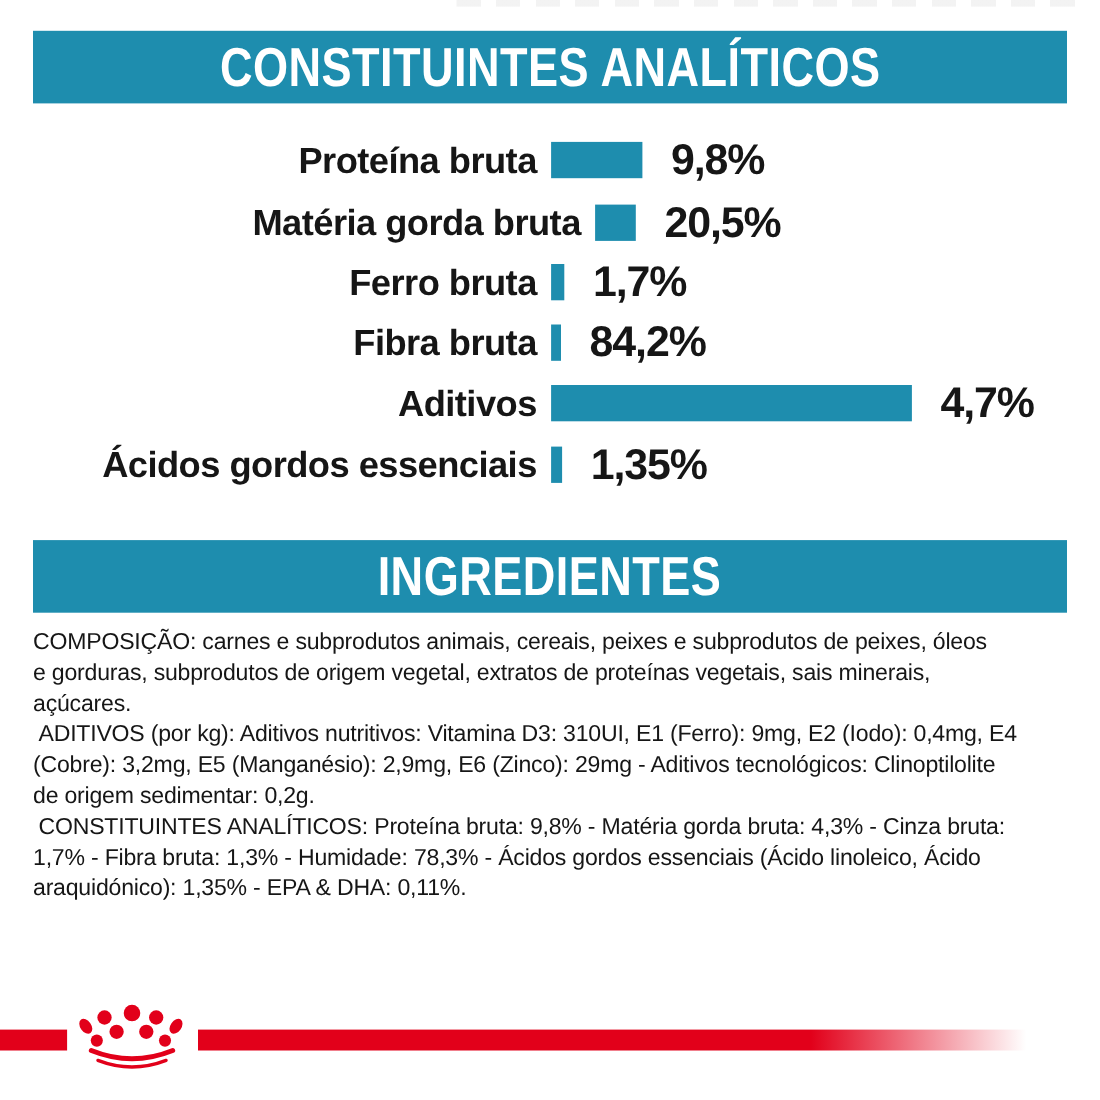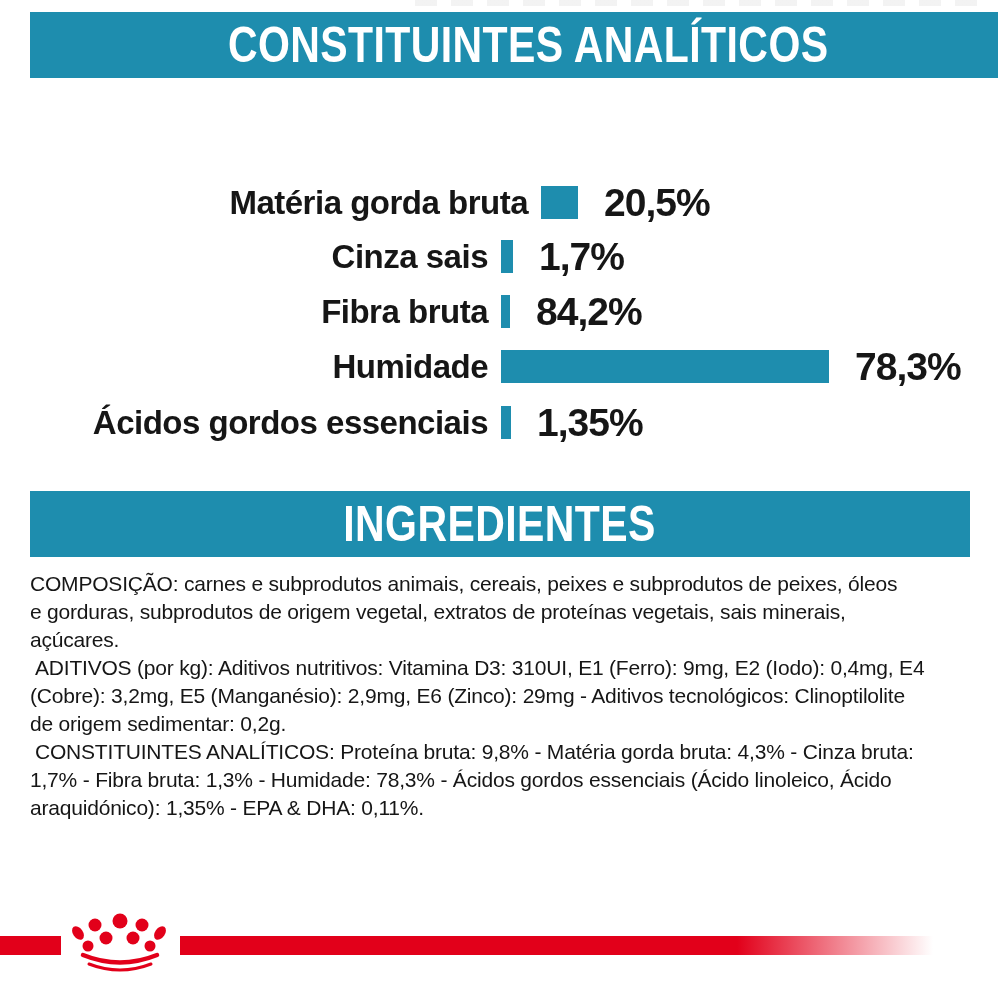--- a/index.html
+++ b/index.html
@@ -9,21 +9,21 @@
   }
   
   .artifact-top{
     position:absolute;top:0;left:415px;width:570px;height:6px;opacity:.55;
     background:repeating-linear-gradient(to right,#e9e9e9 0 22px,transparent 22px 36px);
   }
   .banner{
     position:absolute;left:30px;width:940px;height:66px;
     display:flex;align-items:center;justify-content:center;
   }
-  .banner-analytical{top:12px;padding-left:28px;}
+  .banner-analytical{top:28px;}
   .banner-ingredients{top:491px;}
   .banner-title{
     color:#ffffff;font-weight:700;font-size:50px;line-height:1;white-space:nowrap;
     transform:scaleX(0.82);transform-origin:center center;letter-spacing:0.5px;
   }
   .chart{position:absolute;top:0;left:0;width:1000px;height:460px;}
   .chart-row{
     position:absolute;left:0;width:1000px;height:36px;
     display:flex;align-items:center;
   }
@@ -52,39 +52,44 @@
 
 <div class="page">
 
   <div class="artifact-top"></div>
 
   <div class="banner banner-analytical" style="background:#1e8dae;">
     <span class="banner-title">CONSTITUINTES ANALÍTICOS</span>
   </div>
 
   <div class="chart" id="chart">
+      <div class="chart-row" style="top: 127px;">
+        <div class="chart-row-label">Proteína bruta</div>
+        <div class="chart-bar" style="width: 83px; background: rgb(30, 141, 174);"></div>
+        <div class="chart-row-value">9,8%</div>
+      </div>
       <div class="chart-row" style="top: 184px; margin-left: 40px;">
         <div class="chart-row-label">Matéria gorda bruta</div>
         <div class="chart-bar" style="width: 37px; background: rgb(30, 141, 174);"></div>
         <div class="chart-row-value">20,5%</div>
       </div>
       <div class="chart-row" style="top: 238px;">
-        <div class="chart-row-label">Cinza sais</div>
+        <div class="chart-row-label">Ferro bruta</div>
         <div class="chart-bar" style="width: 12px; background: rgb(30, 141, 174);"></div>
         <div class="chart-row-value">1,7%</div>
       </div>
       <div class="chart-row" style="top: 293px; align-items: center;">
         <div class="chart-row-label">Fibra bruta</div>
         <div class="chart-bar" style="width: 9px; background: rgb(30, 141, 174);"></div>
         <div class="chart-row-value">84,2%</div>
       </div>
       <div class="chart-row" style="top: 348px;">
-        <div class="chart-row-label">Humidade</div>
+        <div class="chart-row-label">Aditivos</div>
         <div class="chart-bar" style="width: 328px; background: rgb(30, 141, 174);"></div>
-        <div class="chart-row-value">78,3%</div>
+        <div class="chart-row-value">4,7%</div>
       </div>
       <div class="chart-row" style="top: 404px;">
         <div class="chart-row-label">Ácidos gordos essenciais</div>
         <div class="chart-bar" style="width: 10px; background: rgb(30, 141, 174);"></div>
         <div class="chart-row-value">1,35%</div>
       </div>
     </div>
 
   <div class="banner banner-ingredients" style="background:#1e8dae;">
     <span class="banner-title">INGREDIENTES</span>

